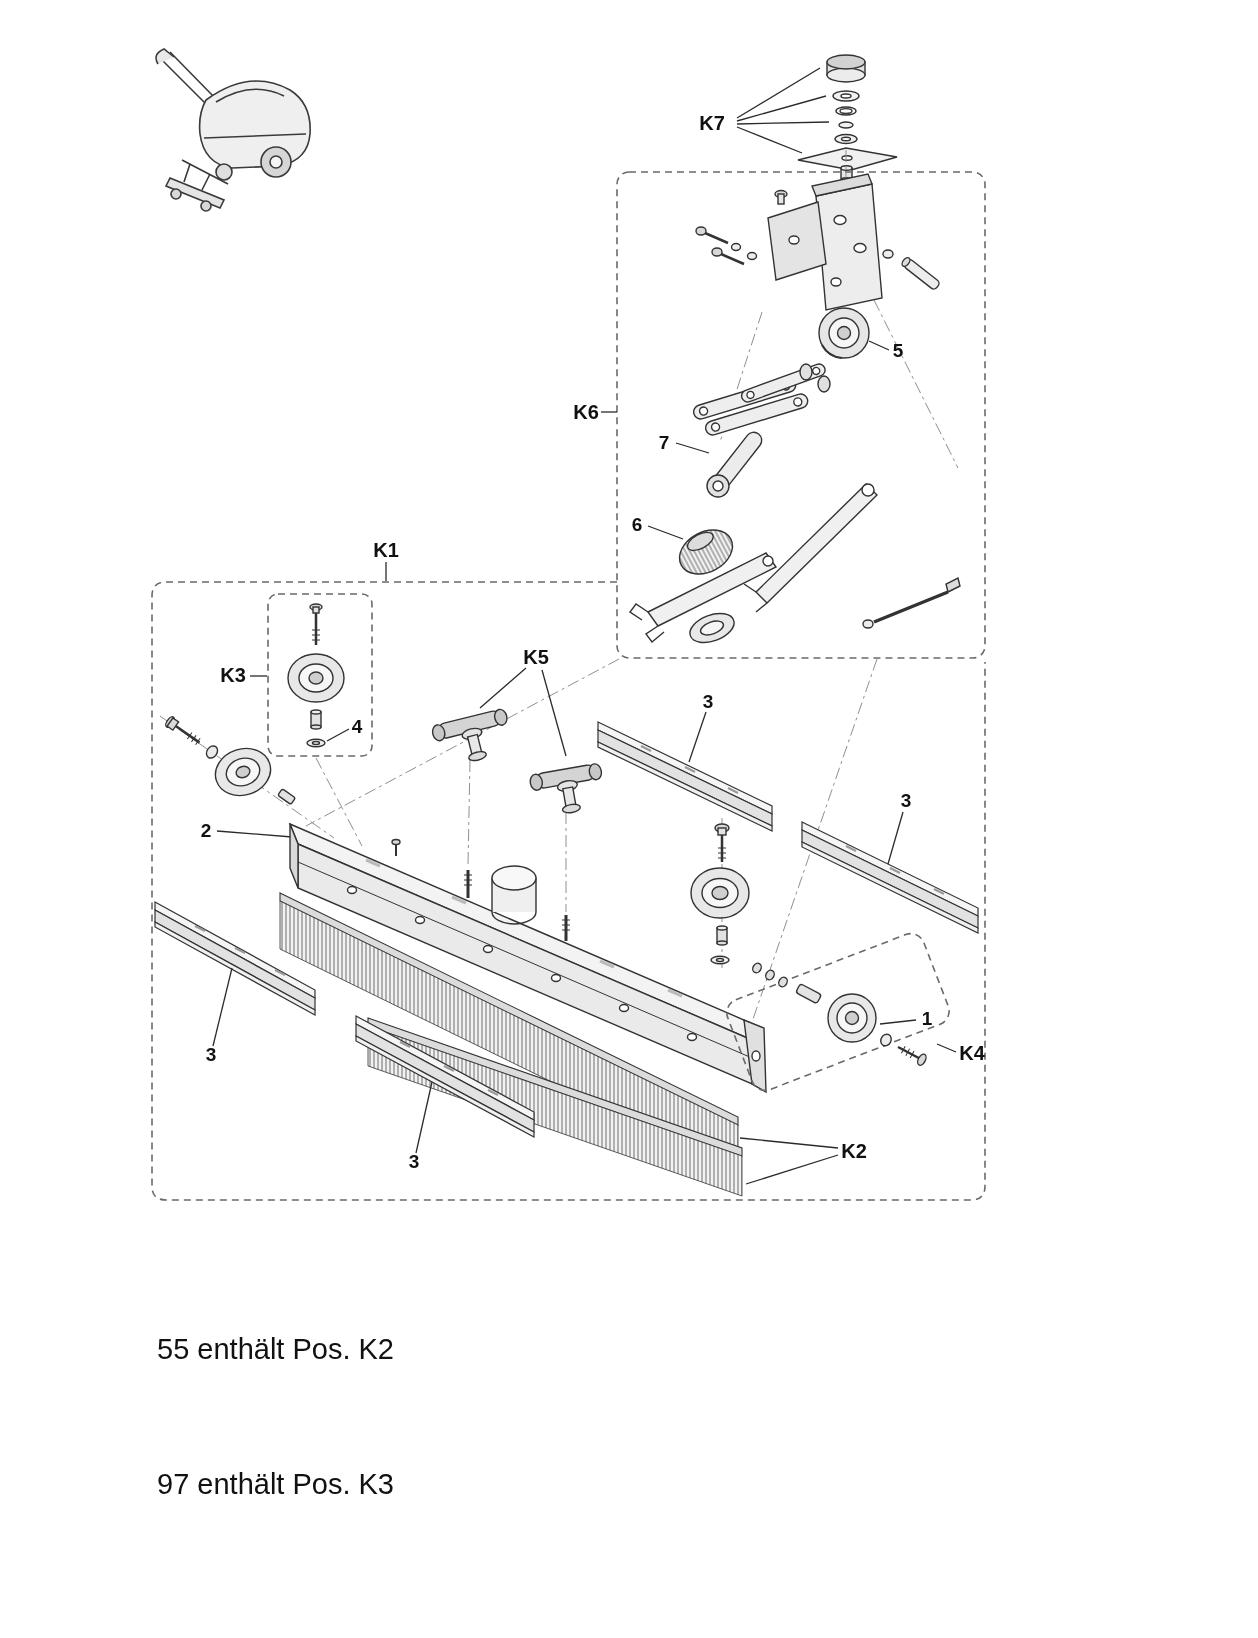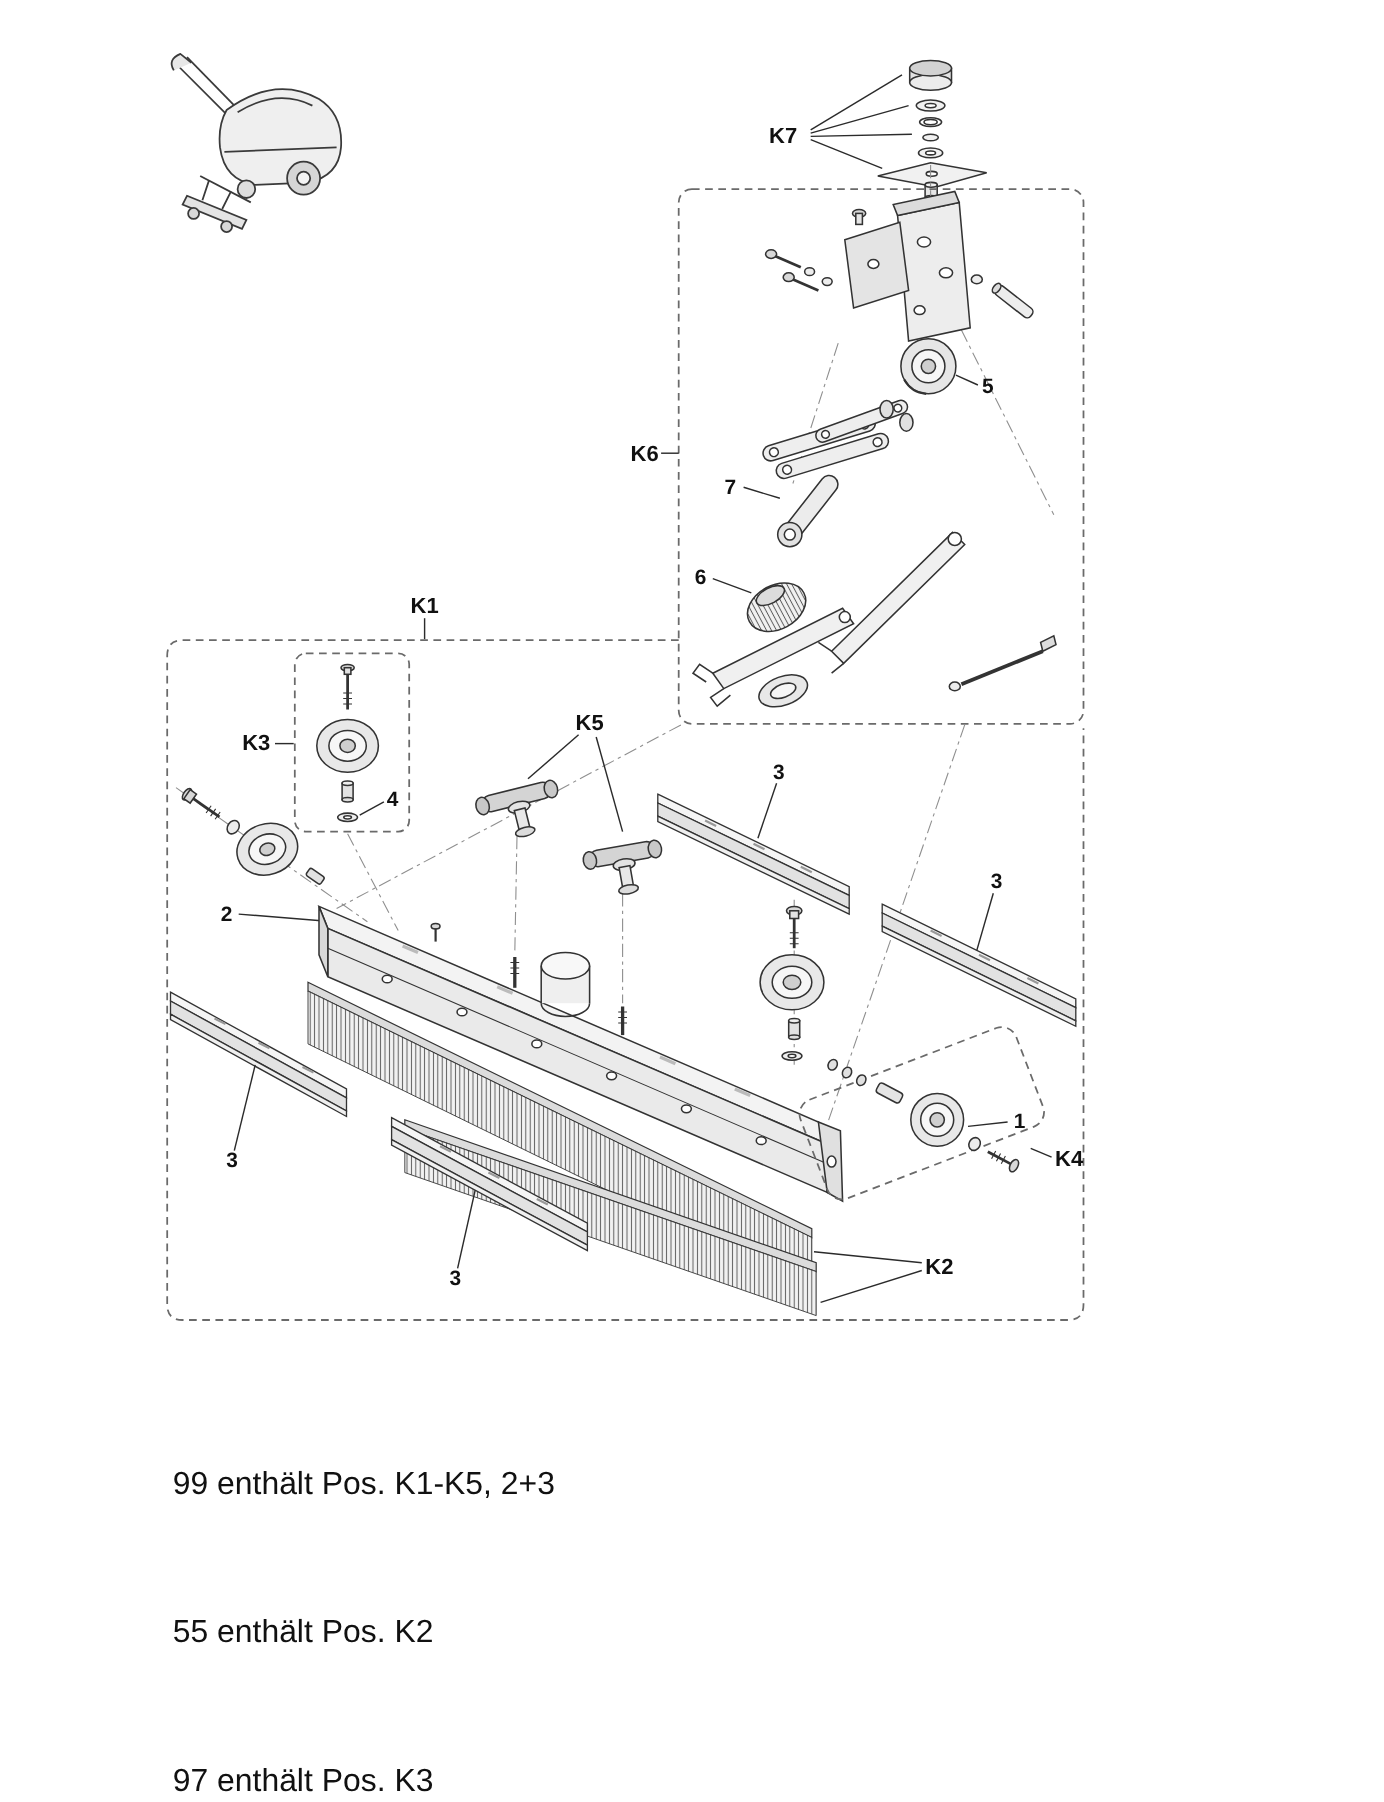--- a/index.html
+++ b/index.html
@@ -364,21 +364,20 @@
       <text x="972" y="1060" class="klabel" text-anchor="middle">K4</text>
     </g>
 
     <line x1="838" y1="1148" x2="740" y2="1138" class="leader"></line>
     <line x1="838" y1="1155" x2="746" y2="1184" class="leader"></line>
     <text x="854" y="1158" class="klabel" text-anchor="middle">K2</text>
   </g>
 </svg>
 
 <div class="legend">
-  <div>99 enthält Pos. K1-K5, 2+3</div>
   <div>55 enthält Pos. K2</div>
   <div>97 enthält Pos. K3</div>
   
   
   
   
 </div>
 
 </div>
 

